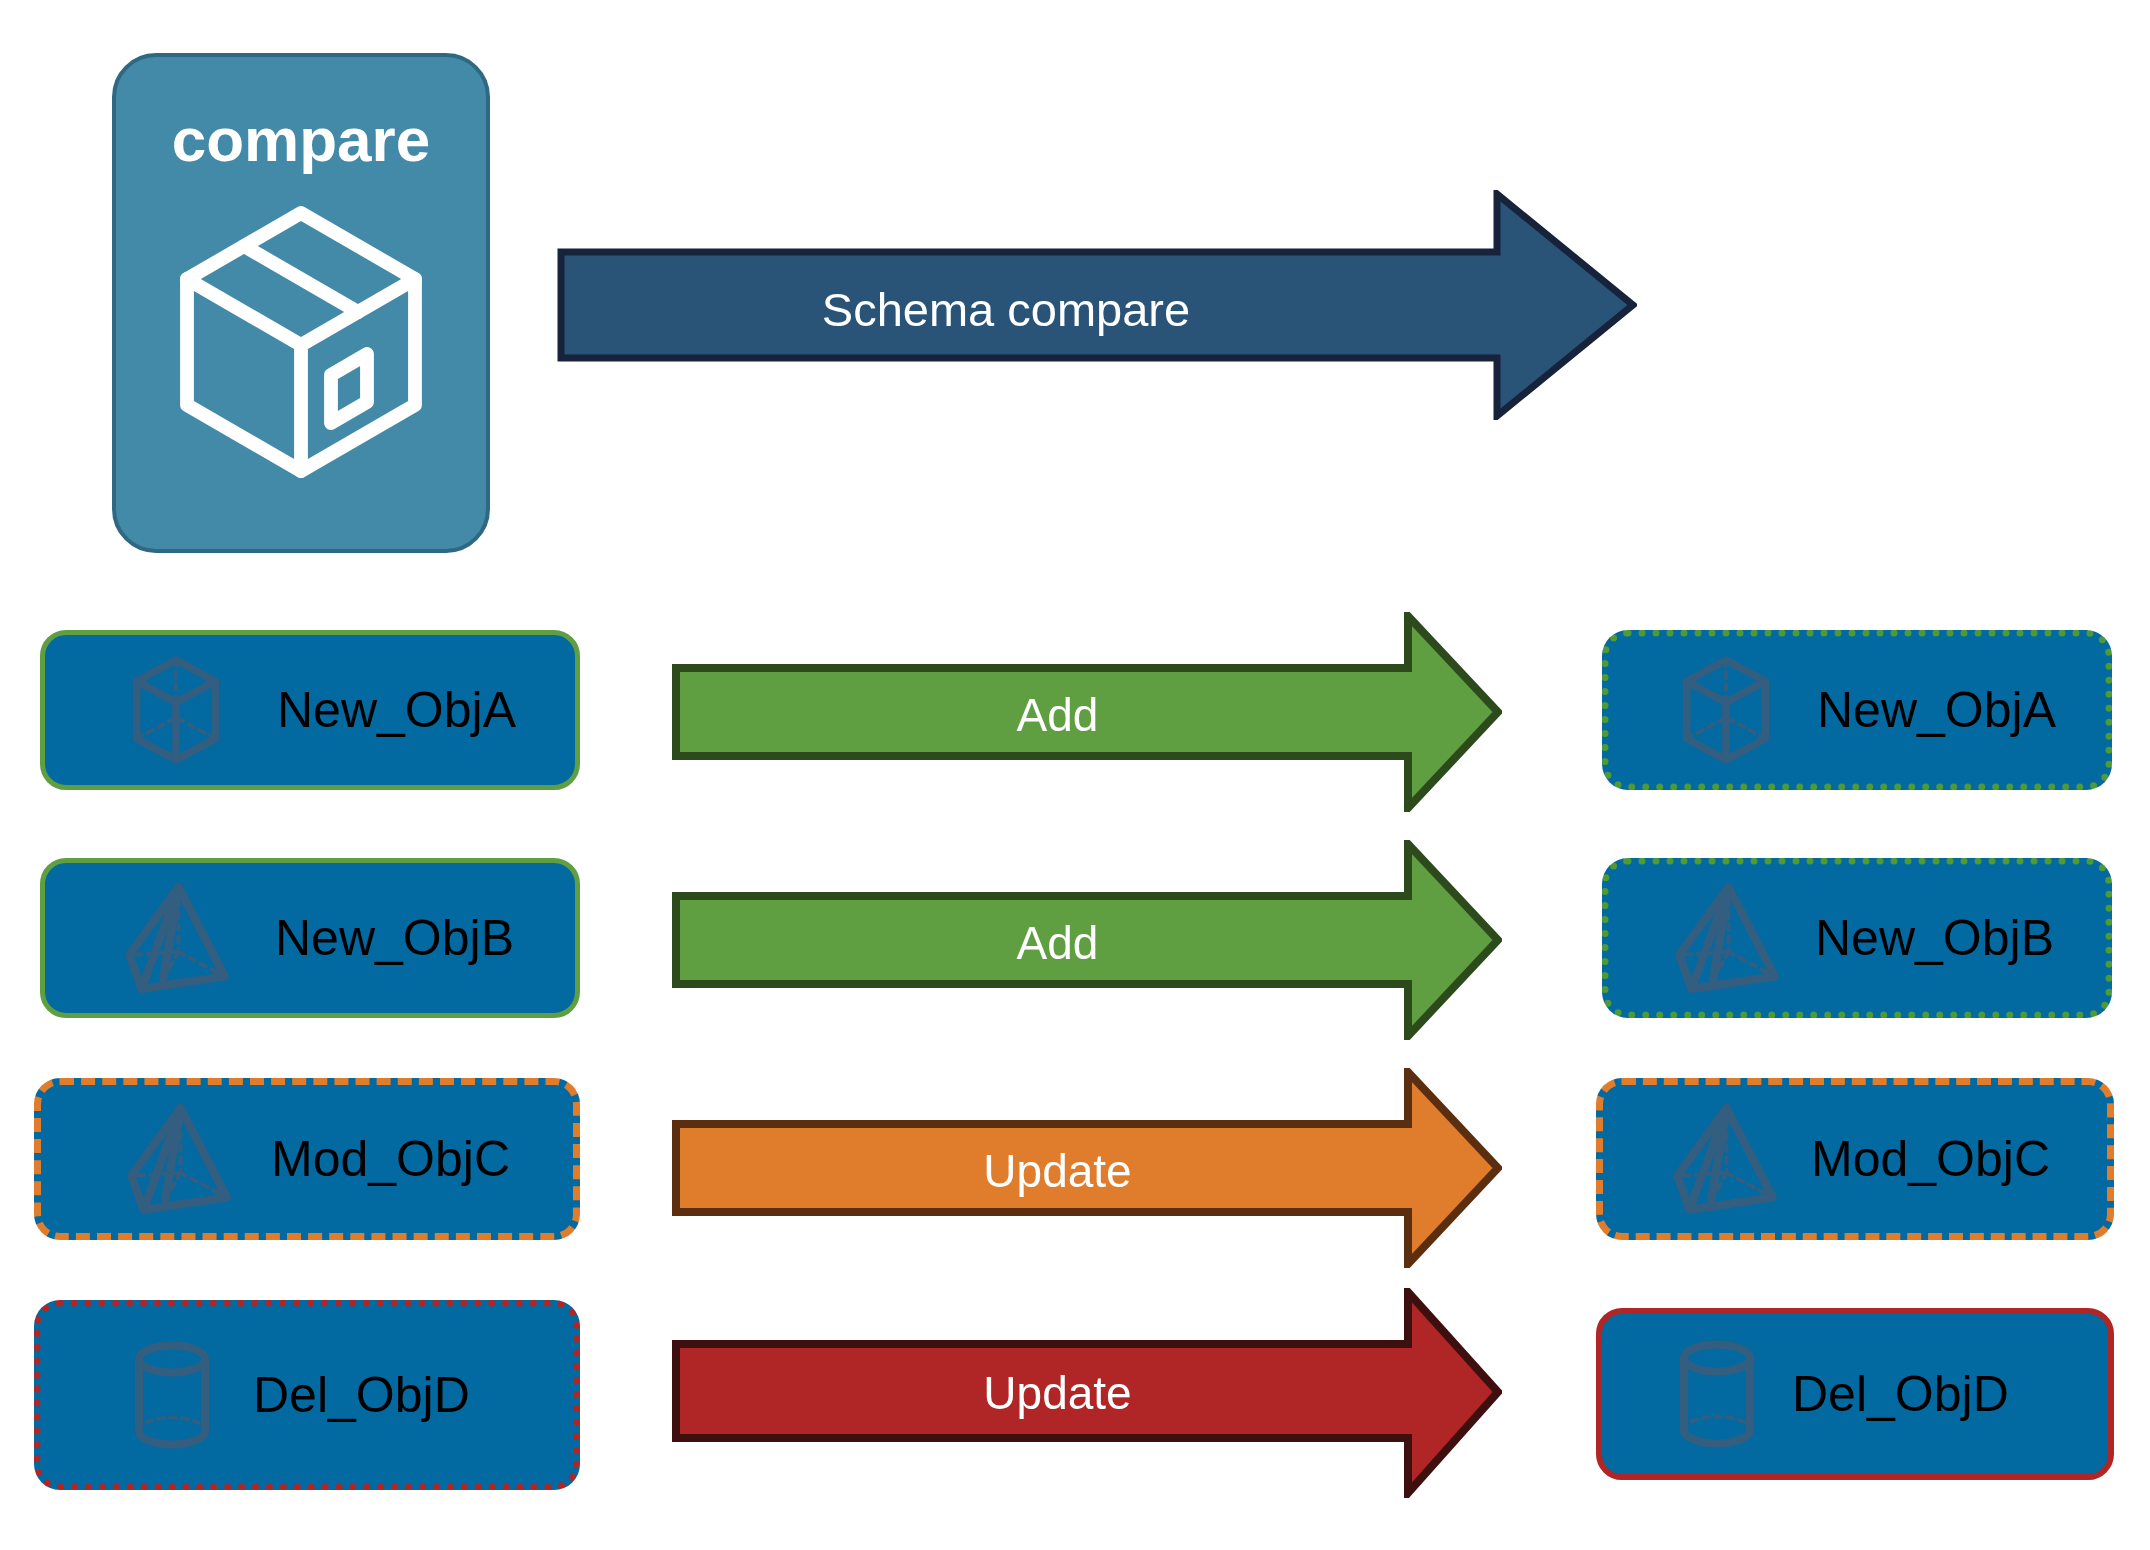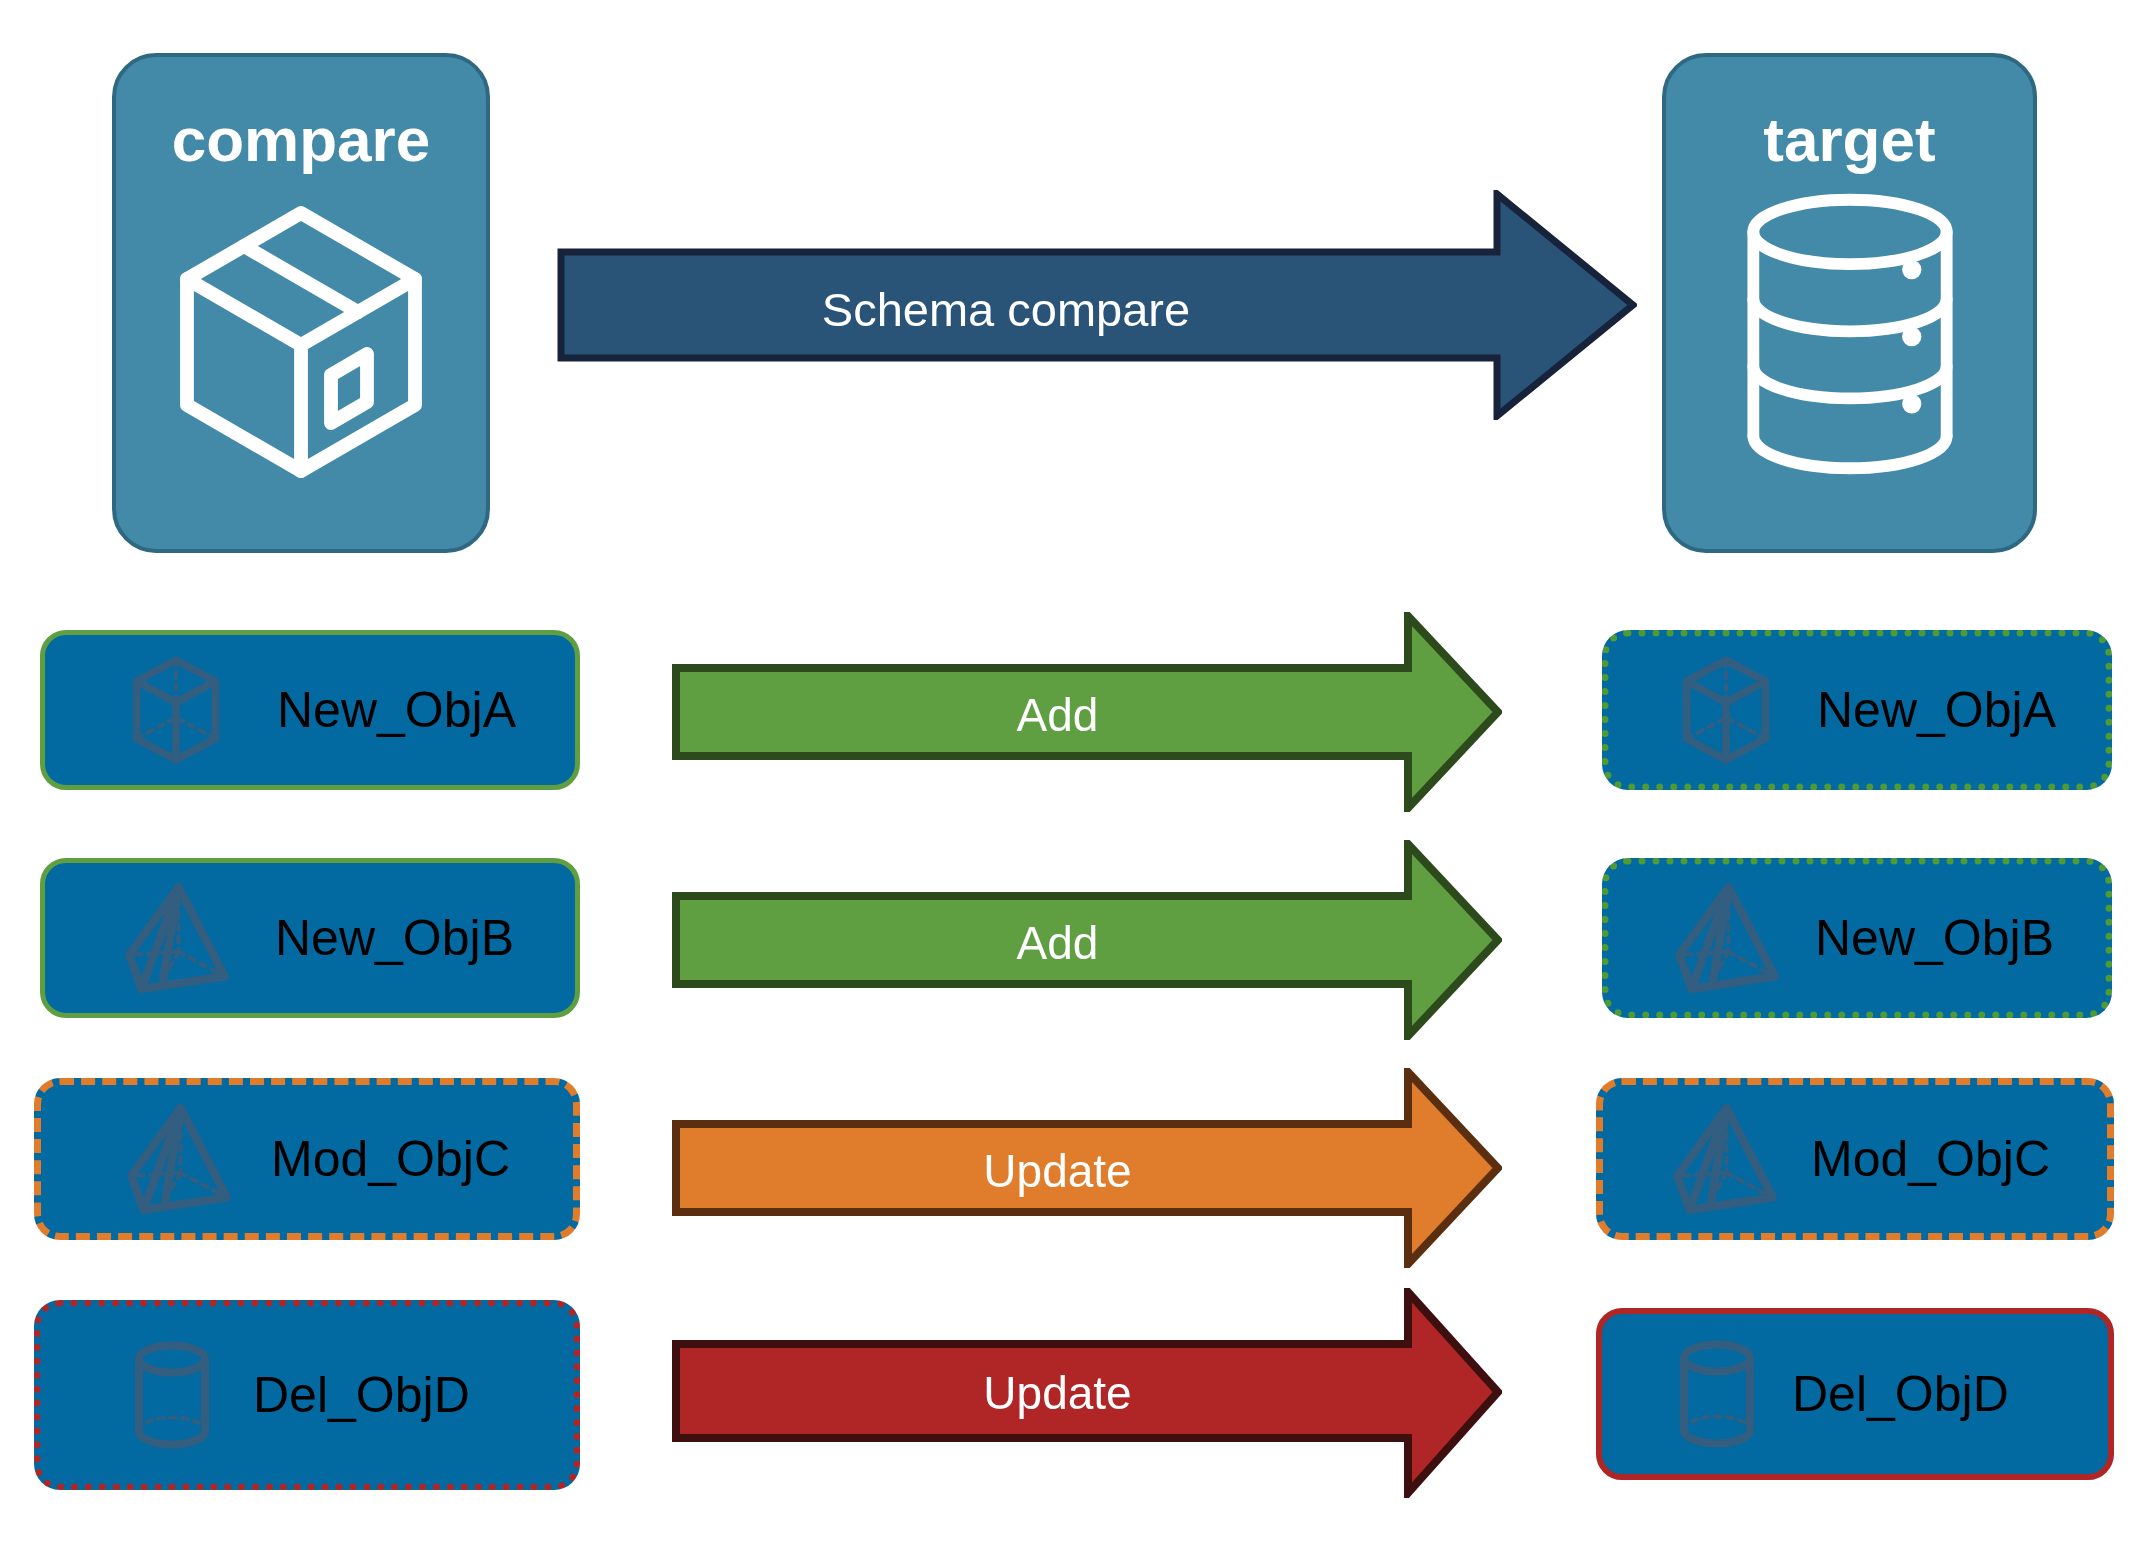--- a/index.html
+++ b/index.html
@@ -61,36 +61,20 @@
       <svg width="300" height="300" viewBox="0 0 100 100" fill="none" stroke="#ffffff" stroke-width="4.6" stroke-linejoin="round" stroke-linecap="round">
         <path d="M50 8 L88 30 L88 72 L50 94 L12 72 L12 30 Z"></path>
         <path d="M12 30 L50 52 L88 30"></path>
         <path d="M50 52 L50 94"></path>
         <path d="M31 19 L69 41"></path>
         <path d="M60 62 L72 55 L72 71 L60 78 Z"></path>
       </svg>
     </div>
   </div>
 
-  <div class="endpoint" style="left:1662px;top:53px;width:375px;height:500px;">
-    <div class="ep-title">target</div>
-    <div class="ep-icon">
-      <svg width="270" height="290" viewBox="0 0 100 108" fill="none" stroke="#ffffff" stroke-width="4.4" stroke-linejoin="round" stroke-linecap="round">
-        <ellipse cx="50" cy="16" rx="36" ry="12"></ellipse>
-        <path d="M14 16 L14 92"></path>
-        <path d="M86 16 L86 92"></path>
-        <path d="M14 92 a36 12 0 0 0 72 0"></path>
-        <path d="M14 41 a36 12 0 0 0 72 0"></path>
-        <path d="M14 66 a36 12 0 0 0 72 0"></path>
-        <circle cx="73" cy="30" r="3.6" fill="#ffffff" stroke="none"></circle>
-        <circle cx="73" cy="55" r="3.6" fill="#ffffff" stroke="none"></circle>
-        <circle cx="73" cy="80" r="3.6" fill="#ffffff" stroke="none"></circle>
-      </svg>
-    </div>
-  </div>
 
   <div class="big-arrow" style="left:545px;top:190px;width:1080px;height:230px;">
     <svg width="1080" height="230" viewBox="0 0 1080 230" preserveAspectRatio="none">
       <polygon points="4,62 940,62 940,4 1076,115 940,226 940,168 4,168" fill="#2A5378" stroke="#16233A" stroke-width="7" stroke-linejoin="miter"></polygon>
     </svg>
     <div class="lbl" style="top:92px;right:170px;left:0;text-align:center;">Schema compare</div>
   </div>
 
   <div class="objcard b-solid-green" style="left:40px;top:630px;width:540px;height:160px;">
     <div class="oc-icon" style="margin-left:76px;">

